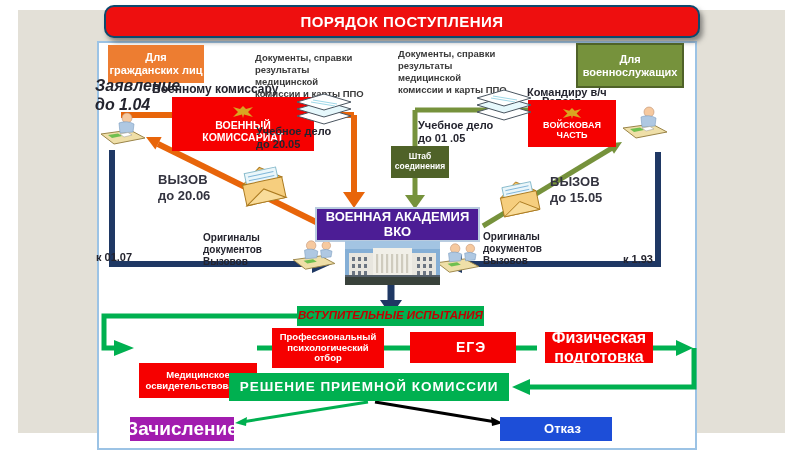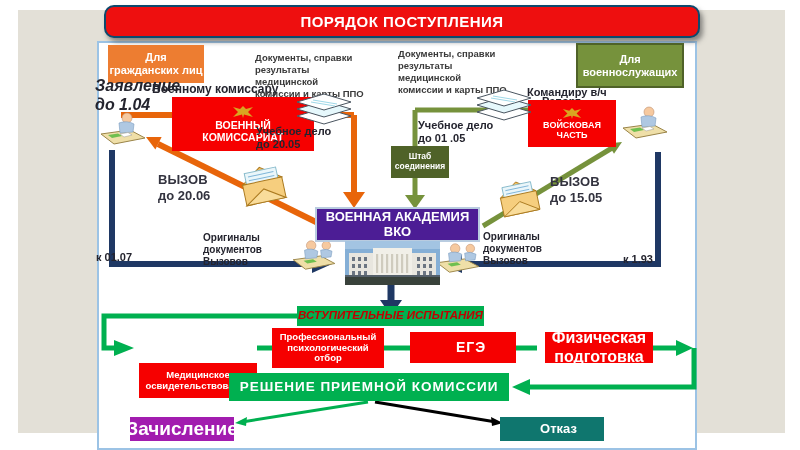--- a/index.html
+++ b/index.html
@@ -17,21 +17,21 @@
   .voyskovaya{left:528px;top:100px;width:88px;height:47px;font-size:9px;}
   .shtab{left:391px;top:146px;width:58px;height:32px;background:#4F6228;font-size:8.5px;}
   .academy{left:315px;top:207px;width:165px;height:35px;background:#4c1d95;border:2px solid #B9CCE0;font-size:13px;}
   .vstup{left:297px;top:306px;width:187px;height:20px;background:#00B050;color:#C00000;font-size:11.5px;font-style:italic;}
   .med{left:139px;top:331px;width:118px;height:35px;font-size:9.5px;margin-top:32px;}
   .prof{left:272px;top:328px;width:112px;height:40px;font-size:9.5px;}
   .ege{left:410px;top:332px;width:106px;height:31px;font-size:14px;letter-spacing:1px;padding-left:16px;}
   .fiz{left:537px;top:332px;width:108px;height:31px;font-size:16px;margin-left:8px;}
   .reshenie{left:229px;top:373px;width:280px;height:28px;background:#00B050;font-size:13.5px;letter-spacing:1px;}
   .zach{left:130px;top:417px;width:104px;height:24px;background:#a21caf;font-size:19px;}
-  .otkaz{left:500px;top:417px;width:104px;height:24px;background:#0f766e;font-size:13px;padding-left:13px;}
+  .otkaz{left:500px;top:417px;width:112px;height:24px;background:#1d4ed8;font-size:13px;padding-left:13px;}
   .lbl{position:absolute;font-weight:bold;color:#24242e;text-align:left;white-space:pre-line;line-height:1.2;}
   .docs-note{font-size:9.5px;color:#3a3a3a;line-height:1.25;}
   .lines-layer{left:0;top:0;width:800px;height:450px;pointer-events:none;}
 </style>
 </head>
 <body>
 
 <div class="abs slide-bg"></div>
 <div class="abs panel"></div>
 <div class="abs banner">ПОРЯДОК ПОСТУПЛЕНИЯ</div>

